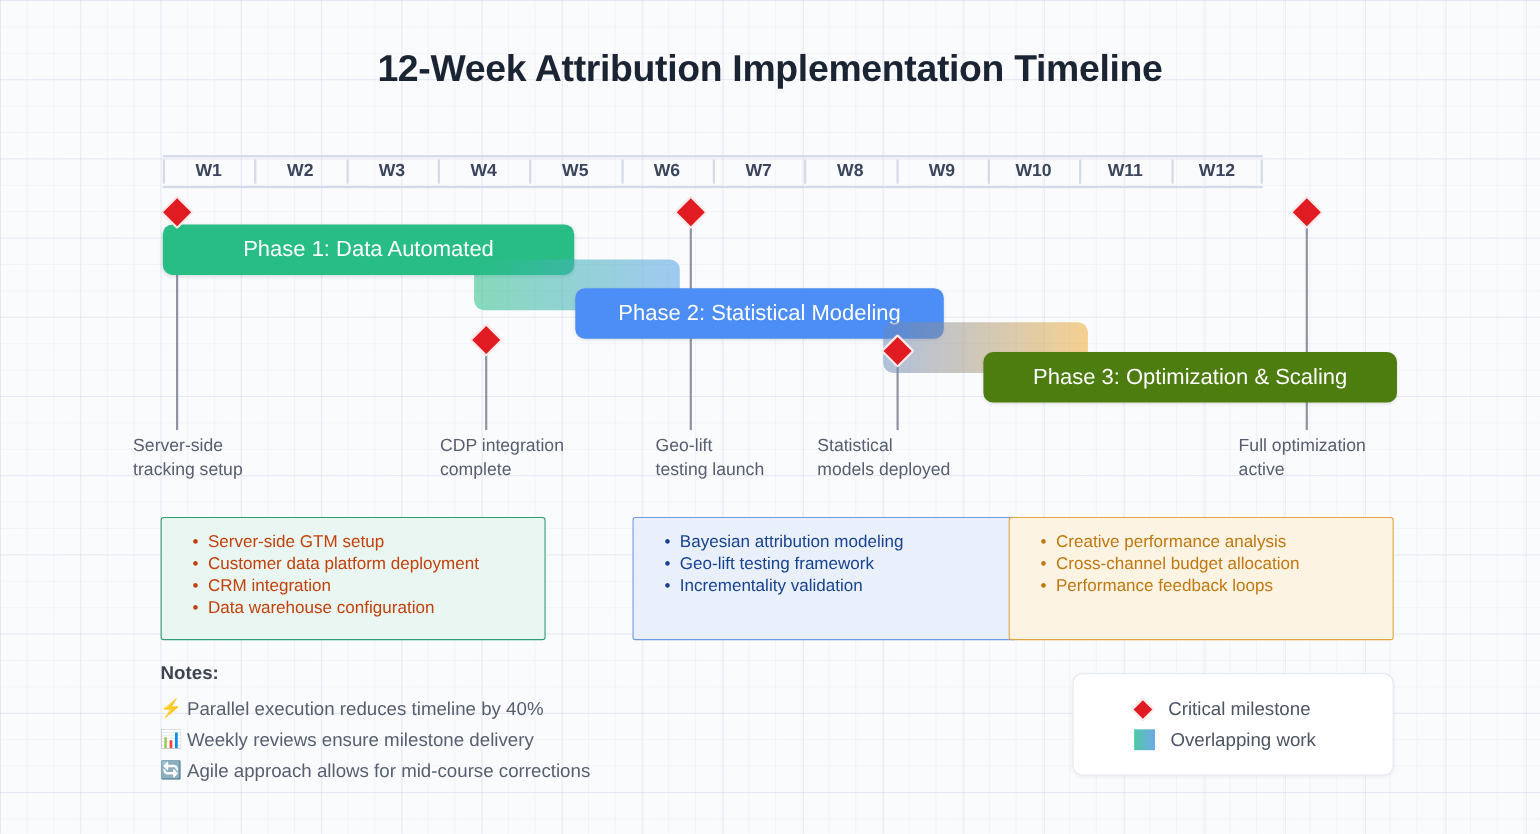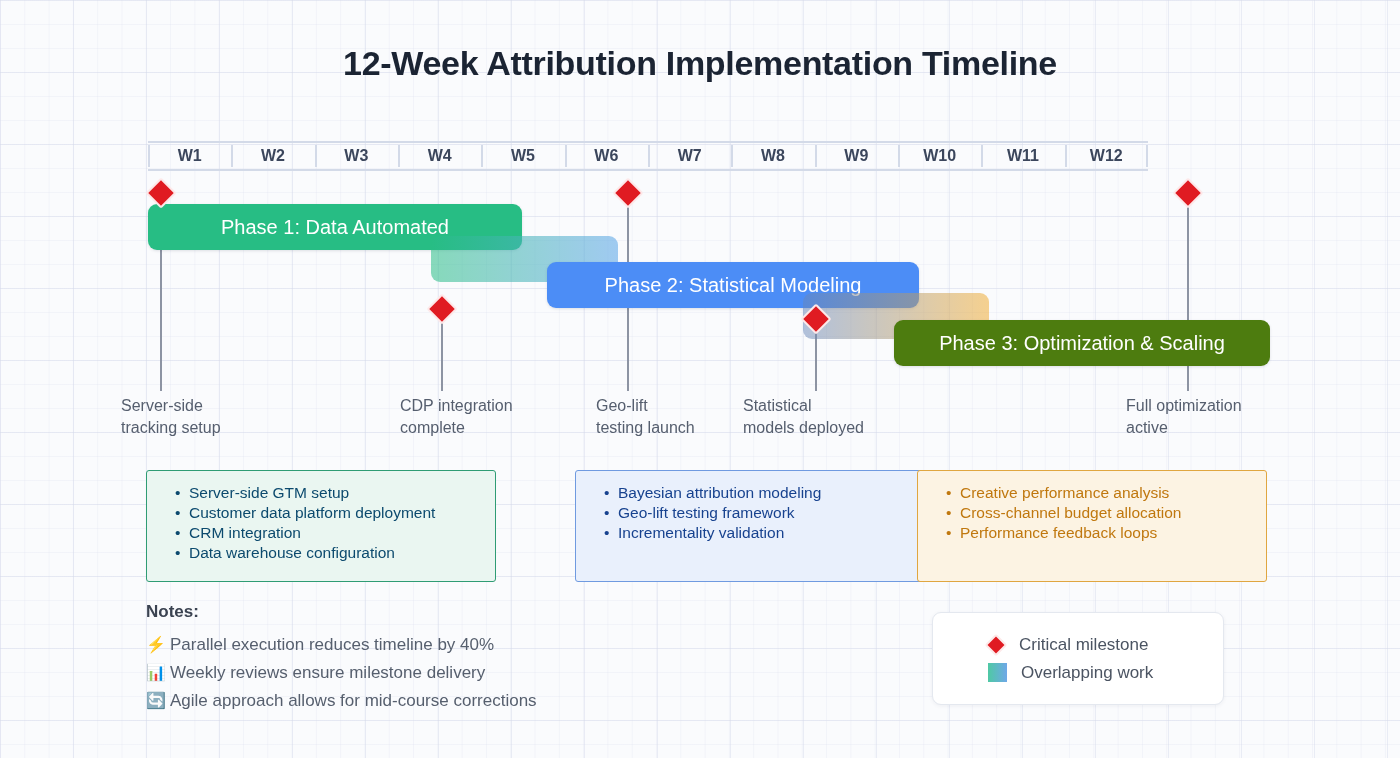--- a/index.html
+++ b/index.html
@@ -153,21 +153,21 @@
     line-height: 20px;
   }
   .deliv-box ul { list-style: none; }
   .deliv-box li { position: relative; }
   .deliv-box li::before {
     content: "\2022";
     position: absolute;
     left: -14px;
     top: 0;
   }
-  .deliv-green  { border-color: #2f9c74; background: #eaf6f1; color: #0c4a6e; }
+  .deliv-green  { border-color: #2f9c74; background: #eaf6f1; color: #c2410c; }
   .deliv-blue   { border-color: #6f9ae0; background: #e9f0fc; color: #17428f; }
   .deliv-orange { border-color: #e0a640; background: #fcf3e3; color: #c0780f; }
 
   
   .notes {
     position: absolute;
     left: 146px;
     top: 602px;
   }
   .notes-title {
@@ -186,21 +186,21 @@
   .note-icon {
     width: 24px;
     display: inline-block;
     font-size: 16px;
     flex: 0 0 24px;
   }
 
   
   .legend {
     position: absolute;
-    left: 932px;
+    left: 975px;
     top: 612px;
     width: 292px;
     height: 93px;
     background: #ffffff;
     border: 1px solid #e4e8ef;
     border-radius: 9px;
     box-shadow: 0 1px 4px rgba(30,40,60,0.06);
     display: flex;
     flex-direction: column;
     justify-content: center;
@@ -258,21 +258,21 @@
     <div class="ms-line" style="left:479px; top:22px; height:198px;"></div>
     <div class="ms-line" style="left:667px; top:148px; height:72px;"></div>
     <div class="ms-line" style="left:1039px;top:22px; height:198px;"></div>
 
     <div class="bar bar-p1" style="left:0px; top:33px; width:374px;">
       <span>Phase 1: Data Automated</span>
     </div>
 
     <div class="overlap overlap-1" style="left:283px; top:65px; width:187px;"></div>
 
-    <div class="bar bar-p2" style="left:375px; top:91px; width:372px;margin-left:24px;">
+    <div class="bar bar-p2" style="left:375px; top:91px; width:335px;">
       <span>Phase 2: Statistical Modeling</span>
     </div>
 
     <div class="overlap overlap-2" style="left:655px; top:122px; width:186px;"></div>
 
     <div class="bar bar-p3" style="left:746px; top:149px; width:376px;">
       <span>Phase 3: Optimization &amp; Scaling</span>
     </div>
 
     <div class="ms-diamond" style="left:2px;   top:11px;"></div>

